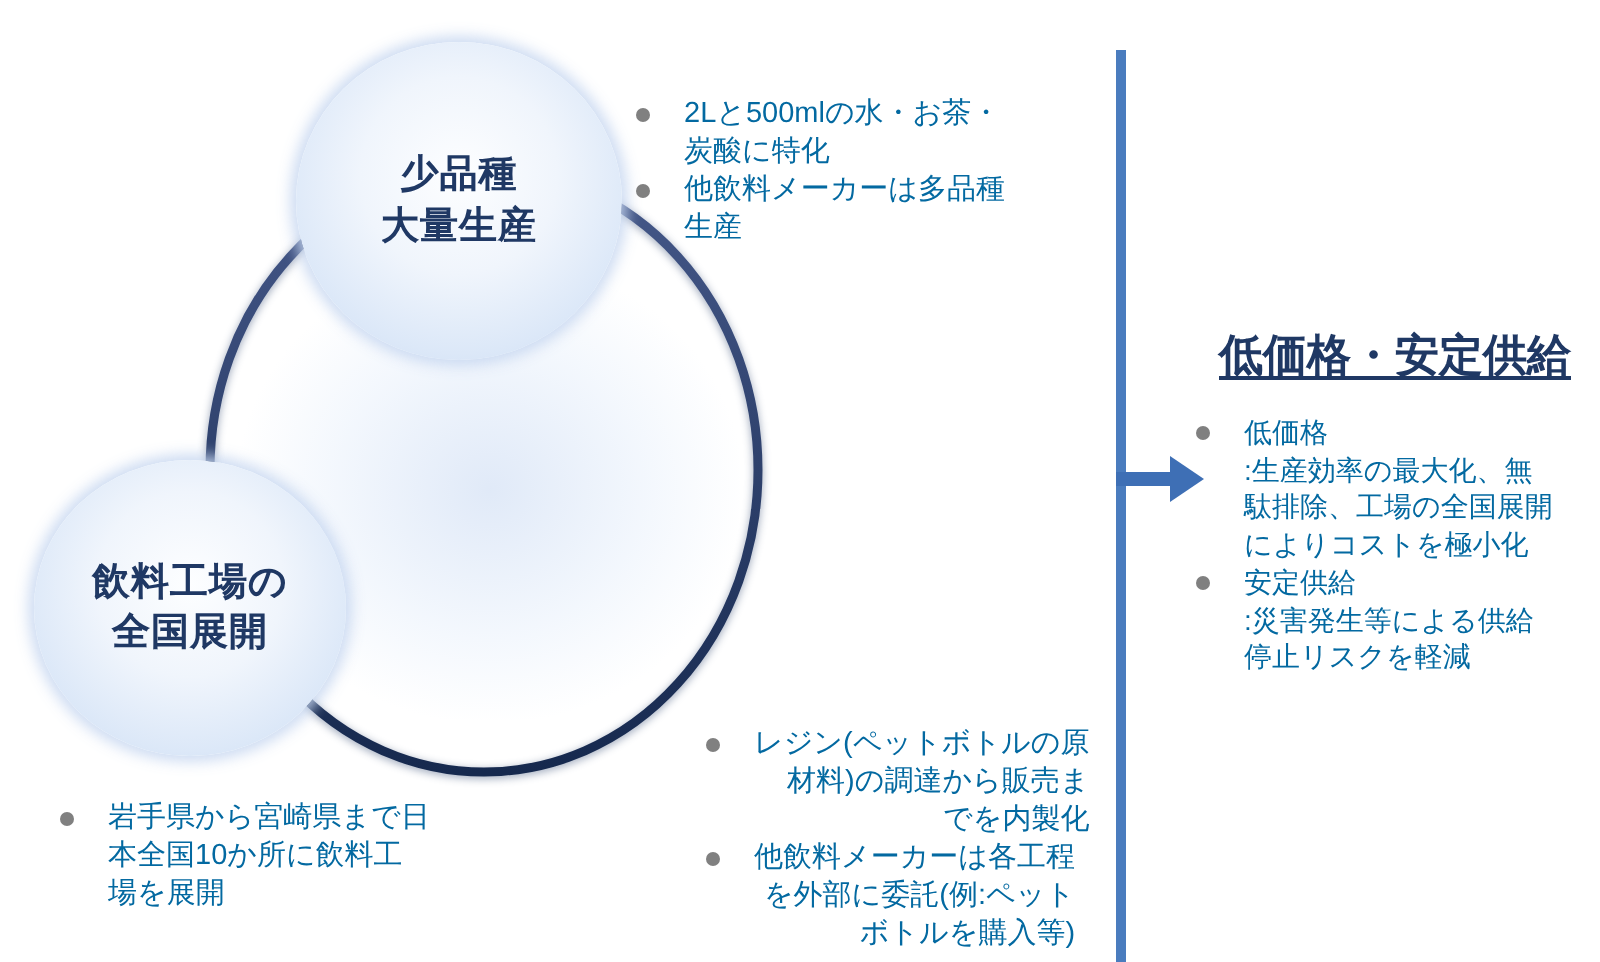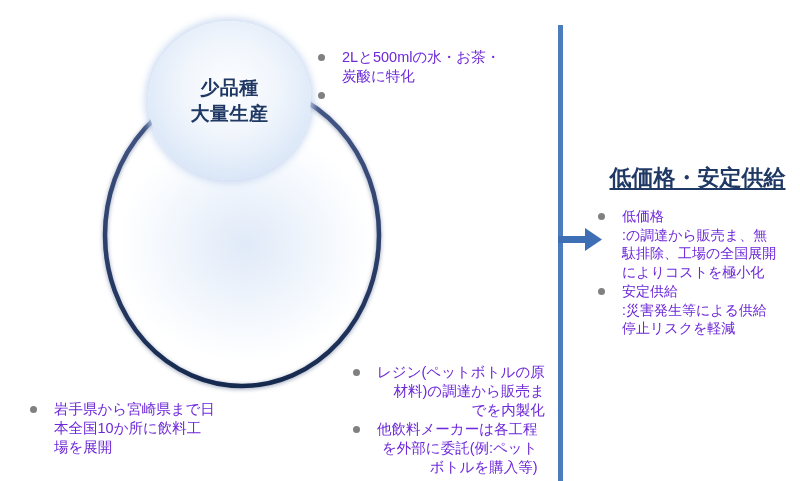--- a/index.html
+++ b/index.html
@@ -26,21 +26,21 @@
     white-space:pre-line;color:#1F3864;font-weight:bold;
     font-size:19px;line-height:1.32;letter-spacing:0.5px;
   }
   .note{position:absolute;z-index:3;}
   .note-item{display:flex;align-items:flex-start;}
   .dot{
     flex:0 0 auto;width:7px;height:7px;border-radius:50%;
     background:#808080;margin:6px 17px 0 0;
   }
   .note-text{
-    white-space:pre-line;color:#6d28d9;font-size:14.5px;line-height:19px;
+    white-space:pre-line;color:#0369a1;font-size:14.5px;line-height:19px;
   }
   .divider{
     position:absolute;z-index:4;left:558px;top:25px;width:5px;height:456px;
     background:#4A7CBE;
   }
   .arrow-svg{position:absolute;z-index:5;left:556px;top:226px;}
   .outcome-title{
     position:absolute;z-index:4;left:595px;top:163px;width:205px;
     text-align:center;color:#1F3864;font-weight:bold;font-size:22px;
     text-decoration:underline;text-decoration-thickness:2px;text-underline-offset:3px;
@@ -65,29 +65,35 @@
     </defs>
     <ellipse cx="242" cy="235" rx="137" ry="151" fill="none" stroke="url(#ringGrad)" stroke-width="4.5"></ellipse>
   </svg>
 
   <div class="center-glow"></div>
 
   <div class="circle c-top">
     <span class="clabel">少品種
 大量生産</span>
   </div>
+  <div class="circle c-left">
+    <span class="clabel">飲料工場の
+全国展開</span>
+  </div>
 
   <div class="note n-top">
     <div class="note-item">
       <span class="dot"></span>
       <span class="note-text">2Lと500mlの水・お茶・
 炭酸に特化</span>
     </div>
     <div class="note-item">
       <span class="dot"></span>
+      <span class="note-text">他飲料メーカーは多品種
+生産</span>
     </div>
   </div>
 
   <div class="note n-left">
     <div class="note-item">
       <span class="dot"></span>
       <span class="note-text">岩手県から宮崎県まで日
 本全国10か所に飲料工
 場を展開</span>
     </div>
@@ -112,21 +118,21 @@
   <svg class="arrow-svg" width="48" height="28">
     <rect x="2" y="10" width="27" height="7" fill="#3E6FB5"></rect>
     <polygon points="29,2 46,13.5 29,25" fill="#3E6FB5"></polygon>
   </svg>
 
   <div class="outcome-title">低価格・安定供給</div>
   <div class="outcome-notes">
     <div class="note-item">
       <span class="dot"></span>
       <span class="note-text">低価格
-:の調達から販売ま、無
+:生産効率の最大化、無
 駄排除、工場の全国展開
 によりコストを極小化</span>
     </div>
     <div class="note-item">
       <span class="dot"></span>
       <span class="note-text">安定供給
 :災害発生等による供給
 停止リスクを軽減</span>
     </div>
   </div>

